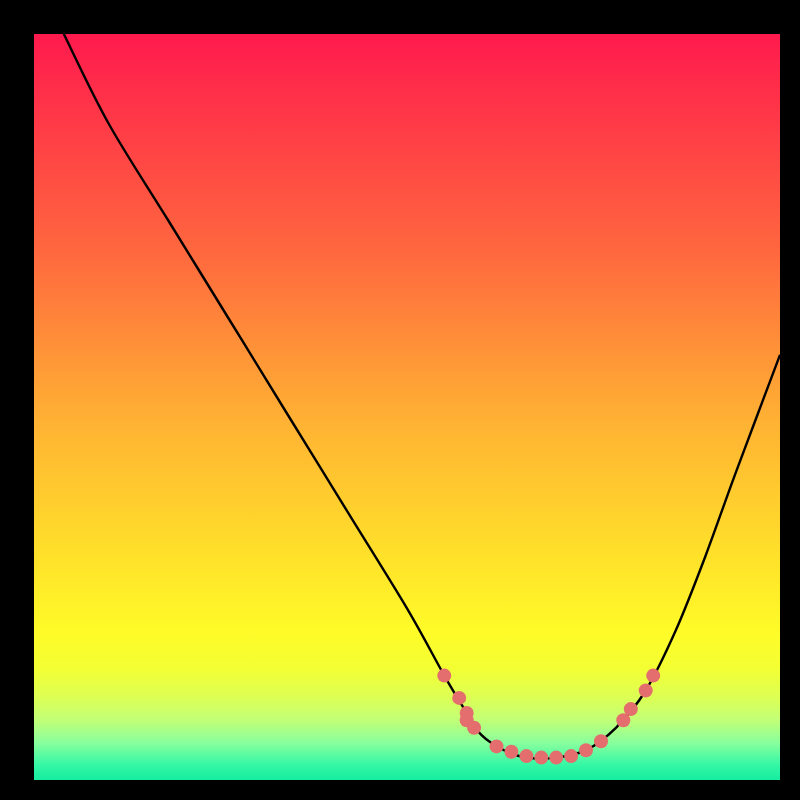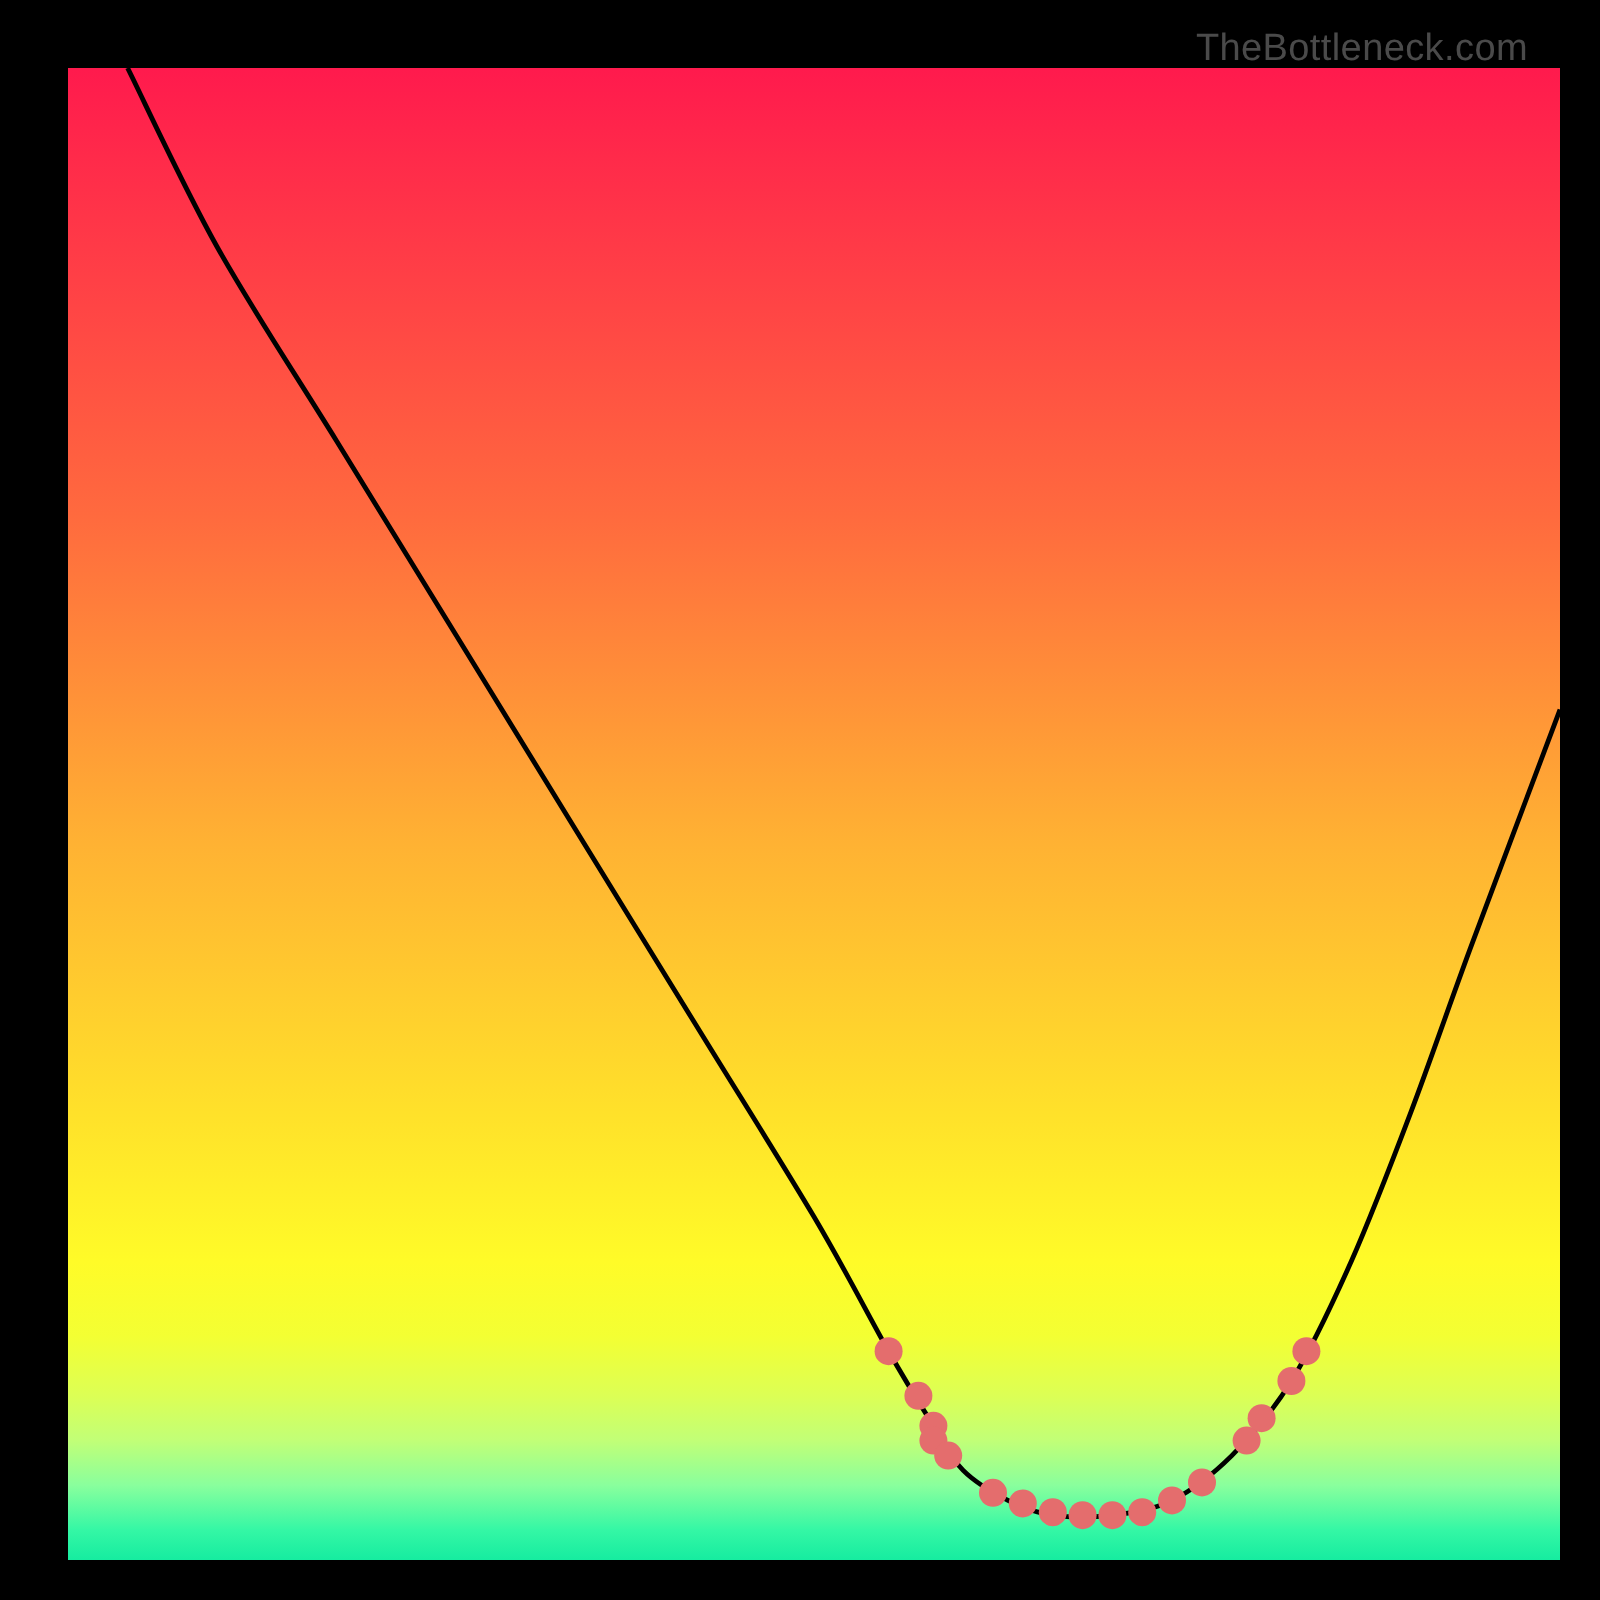--- a/index.html
+++ b/index.html
@@ -66,21 +66,20 @@
   .marker {
     fill: #e46d6d;
     stroke: none;
   }
 </style>
 </head>
 <body>
 
 <div class="frame">
 
-  <div class="attribution">TheBottleneck.com</div>
 
   <div class="plot-area">
     <svg class="curve" viewBox="0 0 746 746" preserveAspectRatio="none">
       <path id="curve-path" class="curve-path" d="M 29.8 0.0 C 37.3 14.9, 57.2 58.4, 74.6 89.5 C 92.0 120.6, 114.4 154.2, 134.3 186.5 C 154.2 218.8, 174.1 251.2, 194.0 283.5 C 213.9 315.8, 233.7 348.1, 253.6 380.5 C 273.5 412.8, 293.4 445.1, 313.3 477.4 C 333.2 509.8, 356.8 547.1, 373.0 574.4 C 389.2 601.8, 400.4 624.2, 410.3 641.6 C 420.2 659.0, 426.5 668.9, 432.7 678.9 C 438.9 688.8, 441.4 695.0, 447.6 701.2 C 453.8 707.5, 462.5 712.4, 470.0 716.2 C 477.4 719.9, 483.7 722.4, 492.4 723.6 C 501.1 724.9, 512.3 724.9, 522.2 723.6 C 532.1 722.4, 542.1 721.1, 552.0 716.2 C 562.0 711.2, 571.9 703.7, 581.9 693.8 C 591.8 683.8, 601.8 672.6, 611.7 656.5 C 621.7 640.3, 631.6 619.2, 641.6 596.8 C 651.5 574.4, 661.5 548.3, 671.4 522.2 C 681.3 496.1, 688.8 473.7, 701.2 440.1 C 713.7 406.6, 738.5 340.7, 746.0 320.8"></path>
       <g id="markers-group">
           <circle cx="410.3" cy="641.6" r="7" class="marker"></circle>
           <circle cx="425.2" cy="663.9" r="7" class="marker"></circle>
           <circle cx="432.7" cy="678.9" r="7" class="marker"></circle>
           <circle cx="432.7" cy="686.3" r="7" class="marker"></circle>
           <circle cx="440.1" cy="693.8" r="7" class="marker"></circle>

